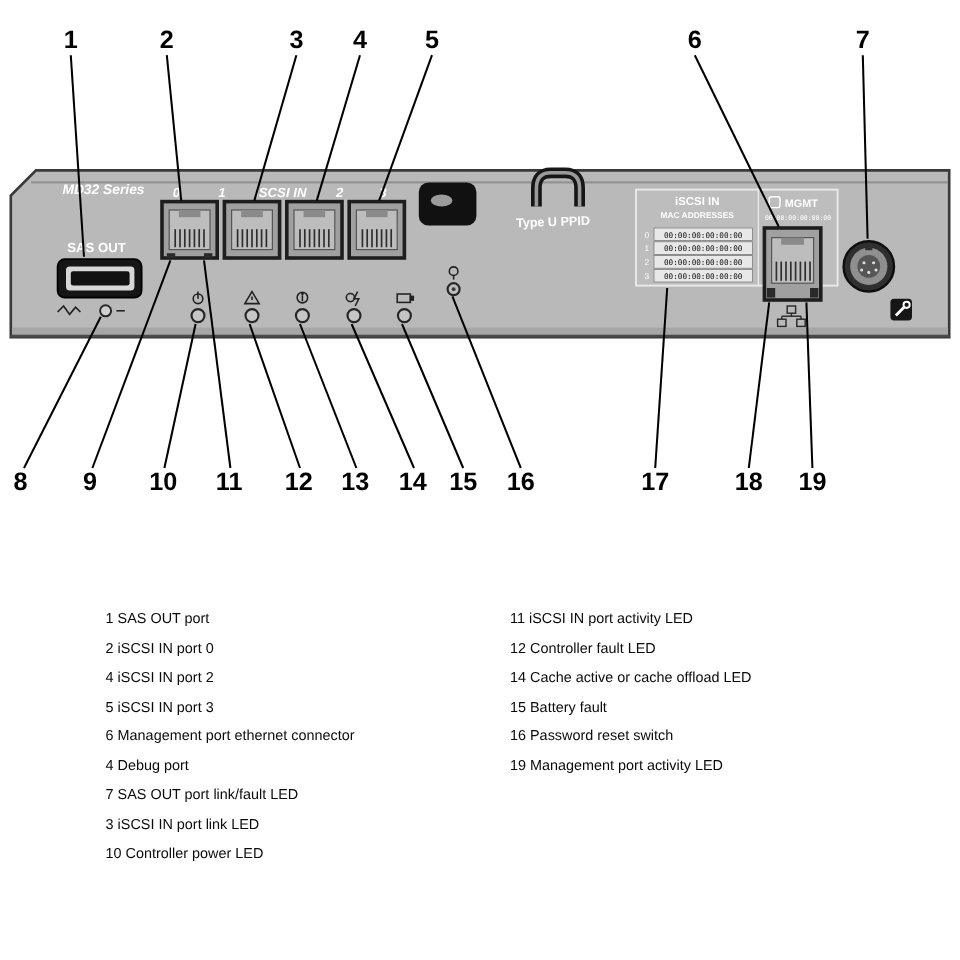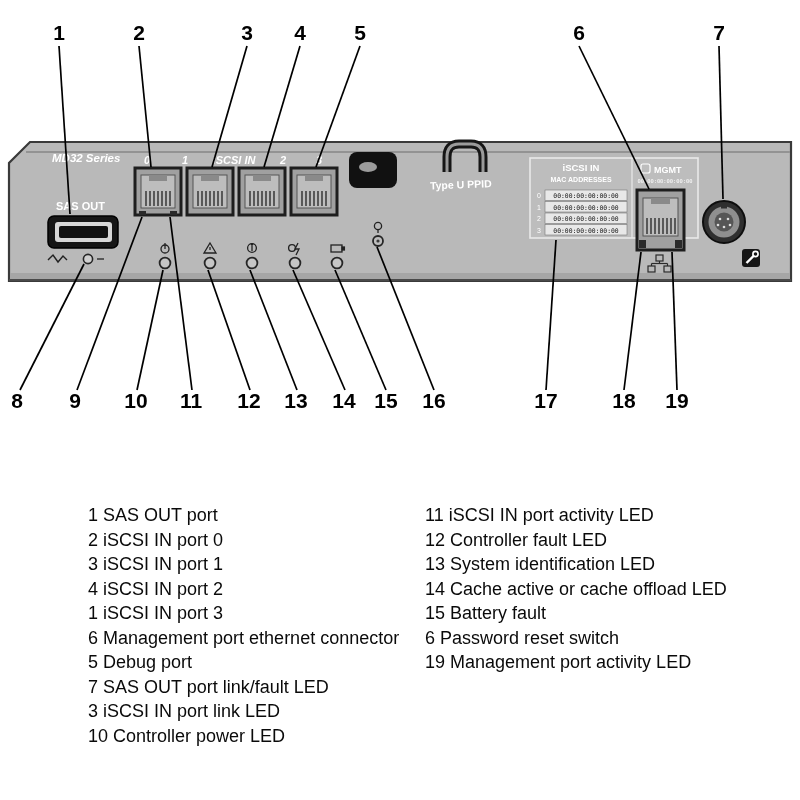--- a/index.html
+++ b/index.html
@@ -1,18 +1,18 @@
 <!DOCTYPE html>
 <html><head>
 <meta charset="utf-8">
 <style>
   html,body{margin:0;padding:0;background:#ffffff;}
   body{width:800px;height:800px;position:relative;font-family:"Liberation Sans",sans-serif;}
   #diagram{position:absolute;top:0;left:0;}
-  .legend-col{position:absolute;top:503px;color:#0a0a0a;font-size:18px;line-height:24.5px;
+  .legend-col{position:absolute;top:503px;color:#0a0a0a;font-size:12px;line-height:24.5px;
     font-family:"Liberation Sans",sans-serif;}
   .legend-item{white-space:nowrap;}
   text{font-family:"Liberation Sans",sans-serif;}
   .macmono{font-family:"DejaVu Sans Mono",monospace;}
 </style>
 </head>
 <body>
 
 <svg id="diagram" width="800" height="470" viewBox="0 0 800 470" xmlns="http://www.w3.org/2000/svg">
 
@@ -274,31 +274,29 @@
     <text x="546" y="408">17</text>
     <text x="624" y="408">18</text>
     <text x="677" y="408">19</text>
   </g>
 </svg>
 
 <div>
   <div class="legend-col" style="left:88px">
     <div class="legend-item">1 SAS OUT port</div>
     <div class="legend-item">2 iSCSI IN port 0</div>
-    <div class="legend-item">3 iSCSI IN port 1</div>
     <div class="legend-item">4 iSCSI IN port 2</div>
-    <div class="legend-item">1 iSCSI IN port 3</div>
+    <div class="legend-item">5 iSCSI IN port 3</div>
     <div class="legend-item">6 Management port ethernet connector</div>
-    <div class="legend-item">5 Debug port</div>
+    <div class="legend-item">4 Debug port</div>
     <div class="legend-item">7 SAS OUT port link/fault LED</div>
     <div class="legend-item">3 iSCSI IN port link LED</div>
     <div class="legend-item">10 Controller power LED</div>
   </div>
   <div class="legend-col" style="left:425px">
     <div class="legend-item">11 iSCSI IN port activity LED</div>
     <div class="legend-item">12 Controller fault LED</div>
-    <div class="legend-item">13 System identification LED</div>
     <div class="legend-item">14 Cache active or cache offload LED</div>
     <div class="legend-item">15 Battery fault</div>
-    <div class="legend-item">6 Password reset switch</div>
+    <div class="legend-item">16 Password reset switch</div>
     <div class="legend-item">19 Management port activity LED</div>
   </div>
 </div>
 
 </body></html>

